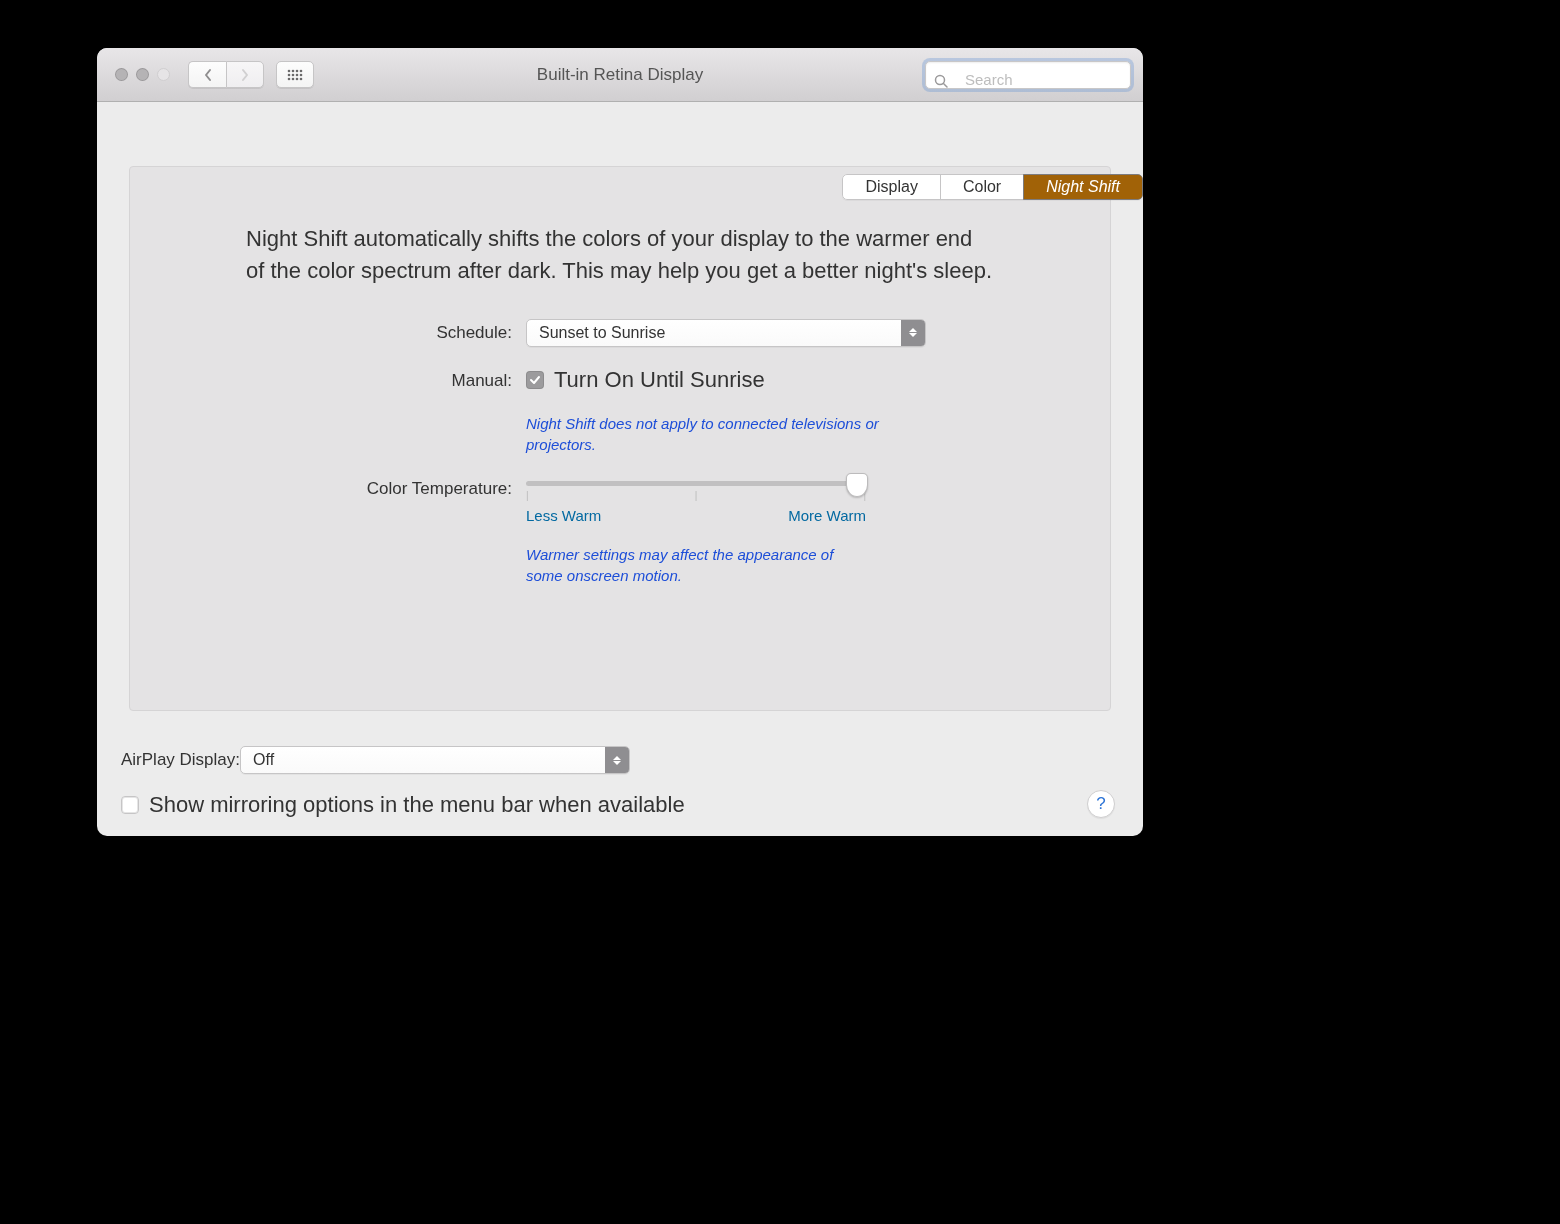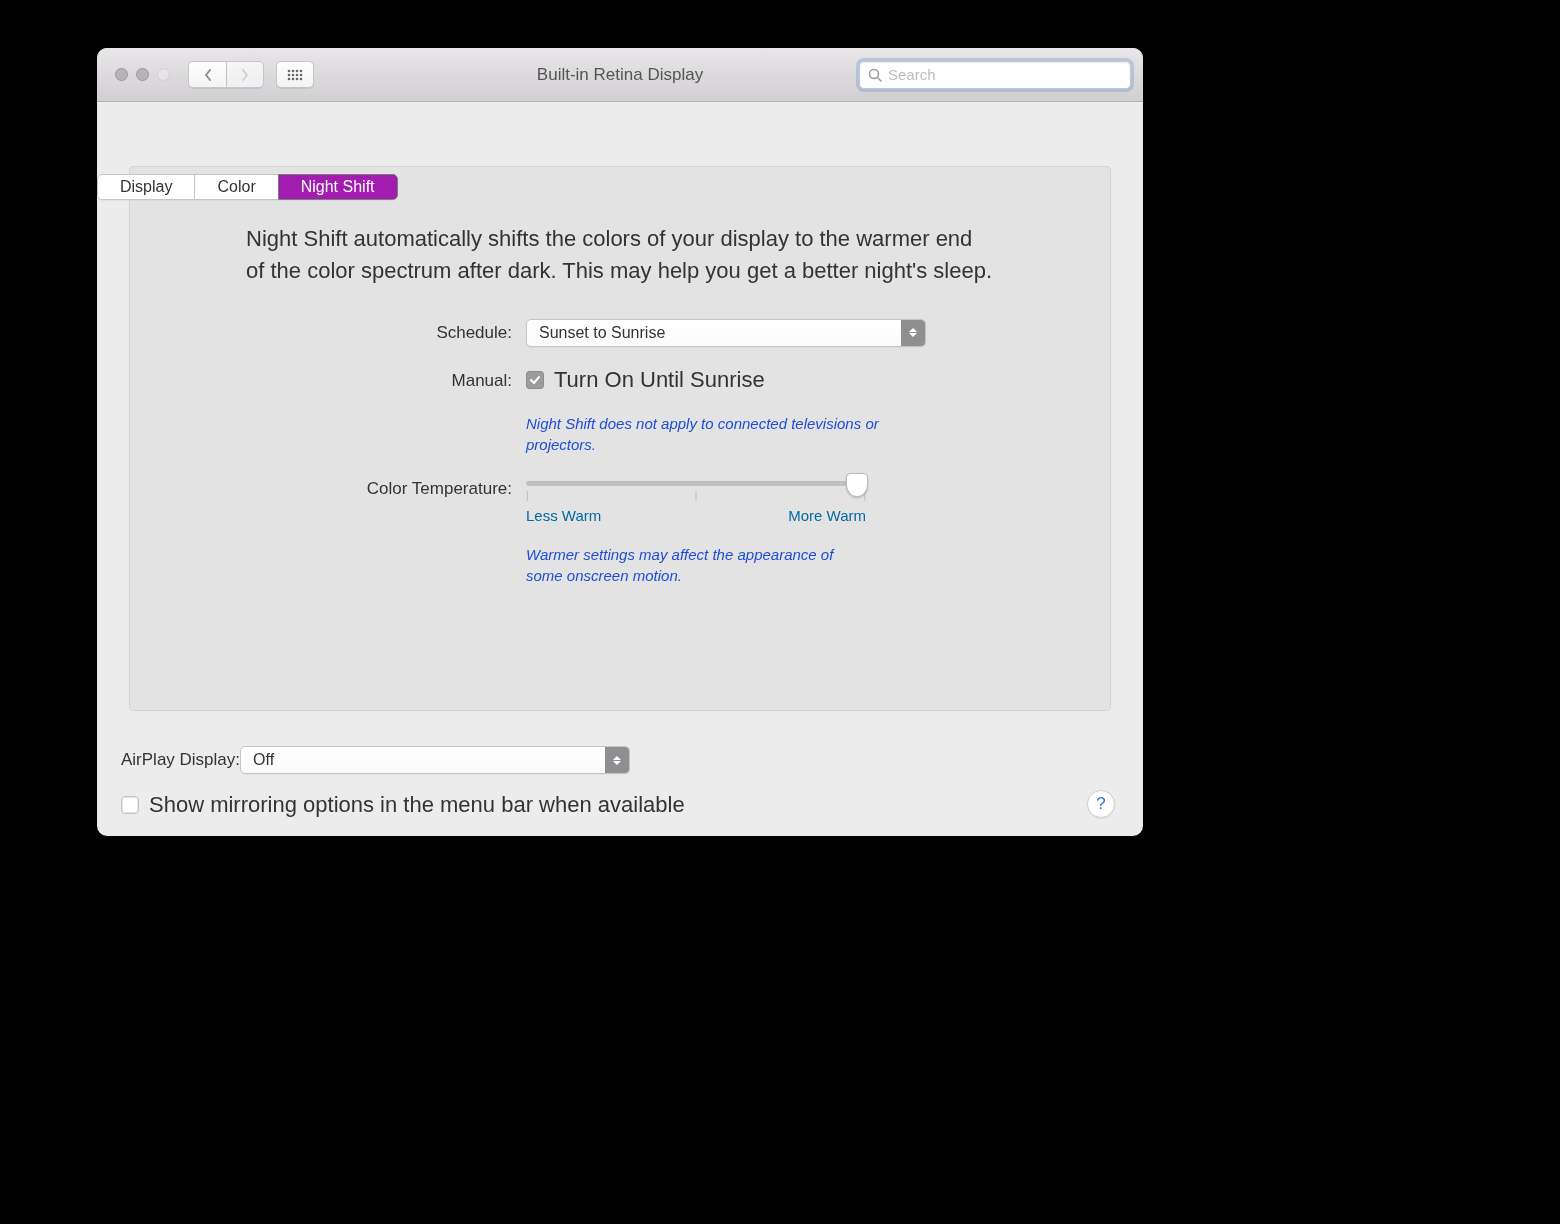--- a/index.html
+++ b/index.html
@@ -59,53 +59,54 @@
     border: 1px solid #c6c5c6; border-radius: 5px;
     display:flex;align-items:center;justify-content:center;
     box-shadow: 0 1px 0 rgba(0,0,0,0.08);
   }
   .title {
     position: absolute; left: 0; right: 0;
     text-align: center; font-size: 17px; color: #555; pointer-events:none;
   }
   .search-wrap {
     margin-left: auto;
-    width: 272px;
+    width: 206px;
     height: 28px;
     background: #fff;
     border: 1px solid #c8c7c8;
     border-radius: 5px;
-    display: flex; align-items: center;
+    display: flex; align-items: flex-end;
     padding: 0 8px;
     box-shadow: inset 0 1px 2px rgba(0,0,0,0.07), 0 0 0 3px rgba(103,150,213,0.35);
+    gap: 11px;
   }
   .search-wrap svg { flex: none; margin-right: 6px; }
   .search-wrap input {
     border: none; outline: none; width: 100%;
     font-size: 15px; color: #333; background: transparent;
   }
   .search-wrap input::placeholder { color: #bdbdbd; }
 
   
-  .tab-row { display:flex; justify-content:flex-start; margin-top: 24px; }
+  .tab-row { display:flex; justify-content:flex-end; margin-top: 24px; }
   .seg-control {
     display: inline-flex; height: 26px;
     border-radius: 5px; overflow: hidden;
     box-shadow: 0 1px 0 rgba(0,0,0,0.04);
   }
   .seg-tab {
     padding: 0 22px; display:flex; align-items:center;
     background: #fff; border: 1px solid #c6c5c6;
     font-size: 16px; color: #333;
     margin-left: -1px;
   }
   .seg-tab:first-child { margin-left: 0; border-radius: 5px 0 0 5px; }
   .seg-tab:last-child  { border-radius: 0 5px 5px 0; }
   .seg-tab.active {
-    background: #a21caf; border-color: #7d7c7f; color: #fff;
+    background: #a16207; border-color: #7d7c7f; color: #fff; font-style: italic;
   }
 
   
   .inset {
     position: absolute;
     left: 32px; right: 32px; top: 118px; height: 545px;
     background: #e4e3e4;
     border: 1px solid #d5d4d5;
     border-radius: 4px;
     padding: 26px 48px;

